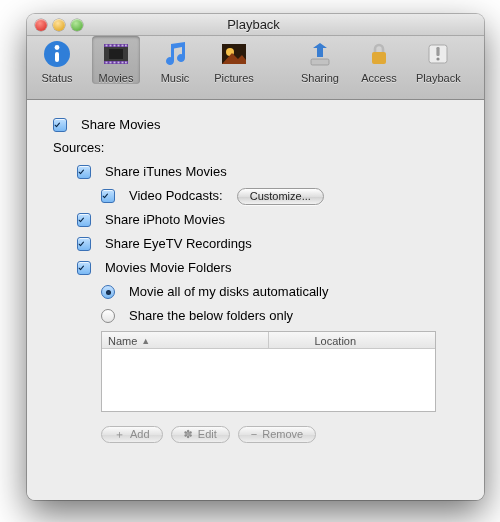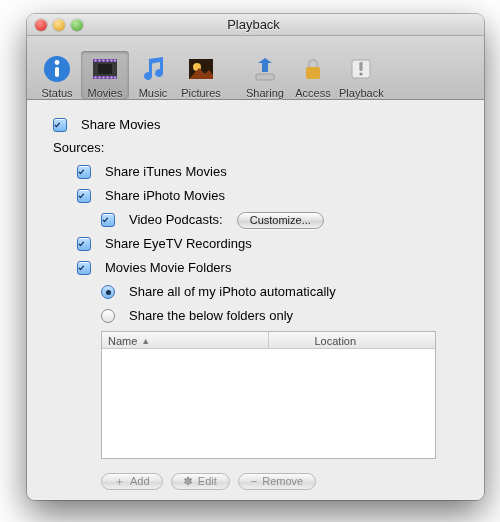--- a/index.html
+++ b/index.html
@@ -42,23 +42,23 @@
     text-align: center;
     font-size: 13px;
     color: #222;
     text-shadow: 0 1px 0 rgba(255,255,255,0.6);
   }
   
   .toolbar {
     height: 64px;
     background: linear-gradient(#d7d7d7,#bfbfbf);
     border-bottom: 1px solid #8a8a8a;
-    display: flex; align-items: flex-end;
+    display: flex; align-items: flex-start;
     padding: 0 6px;
-    gap: 0;
+    gap: 11px;
   }
   .tool {
     display: flex; flex-direction: column; align-items: center;
     min-width: 48px;
     padding: 2px 2px 0;
     border-radius: 4px;
     cursor: default;
   }
   .tool .ticon {
     width: 32px; height: 32px;
@@ -139,21 +139,21 @@
     cursor: default;
   }
   .sources-label { margin: 4px 0 8px 0; }
   
   .tablewrap {
     margin-left: 48px;
     margin-right: 30px;
     border: 1px solid #b7b7b7;
     border-radius: 0;
     background: #0f766e;
-    height: 128px;
+    height: 81px;
     display: flex; flex-direction: column;
   }
   .thead {
     height: 17px;
     background: linear-gradient(#f7f7f7,#e6e6e6);
     border-bottom: 1px solid #c9c9c9;
     display: flex;
     font-size: 11px; color: #4a4a4a;
   }
   .thead .col {
@@ -305,60 +305,60 @@
 
     <div class="row indent-2">
       <span class="checkbox checked">
         <svg viewBox="0 0 12 12">
             <path d="M2 6.4 L4.6 9 L10 2.6" stroke="#0a2747" stroke-width="2" fill="none" stroke-linecap="round" stroke-linejoin="round"></path>
           </svg>
       </span>
       <span>Share iTunes Movies</span>
     </div>
 
-    <div class="row indent-2">
-      <span class="checkbox checked">
-        <svg viewBox="0 0 12 12">
-            <path d="M2 6.4 L4.6 9 L10 2.6" stroke="#0a2747" stroke-width="2" fill="none" stroke-linecap="round" stroke-linejoin="round"></path>
-          </svg>
-      </span>
-      <span>Share iPhoto Movies</span>
-    </div>
-
     <div class="row indent-3">
       <span class="checkbox checked">
         <svg viewBox="0 0 12 12">
             <path d="M2 6.4 L4.6 9 L10 2.6" stroke="#0a2747" stroke-width="2" fill="none" stroke-linecap="round" stroke-linejoin="round"></path>
           </svg>
       </span>
       <span>Video Podcasts:</span>
       <button class="aquabtn">Customize...</button>
     </div>
 
     <div class="row indent-2">
       <span class="checkbox checked">
         <svg viewBox="0 0 12 12">
             <path d="M2 6.4 L4.6 9 L10 2.6" stroke="#0a2747" stroke-width="2" fill="none" stroke-linecap="round" stroke-linejoin="round"></path>
           </svg>
       </span>
+      <span>Share iPhoto Movies</span>
+    </div>
+
+    <div class="row indent-2">
+      <span class="checkbox checked">
+        <svg viewBox="0 0 12 12">
+            <path d="M2 6.4 L4.6 9 L10 2.6" stroke="#0a2747" stroke-width="2" fill="none" stroke-linecap="round" stroke-linejoin="round"></path>
+          </svg>
+      </span>
       <span>Share EyeTV Recordings</span>
     </div>
 
     <div class="row indent-2">
       <span class="checkbox checked">
         <svg viewBox="0 0 12 12">
             <path d="M2 6.4 L4.6 9 L10 2.6" stroke="#0a2747" stroke-width="2" fill="none" stroke-linecap="round" stroke-linejoin="round"></path>
           </svg>
       </span>
       <span>Movies Movie Folders</span>
     </div>
 
     <div class="row indent-3">
       <span class="radio checked"></span>
-      <span>Share all of my iPhoto automatically</span>
+      <span>Movie all of my disks automatically</span>
     </div>
 
     <div class="row indent-3">
       <span class="radio"></span>
       <span>Share the below folders only</span>
     </div>
 
     <div class="tablewrap">
       <div class="thead">
         <div class="col col-name">

